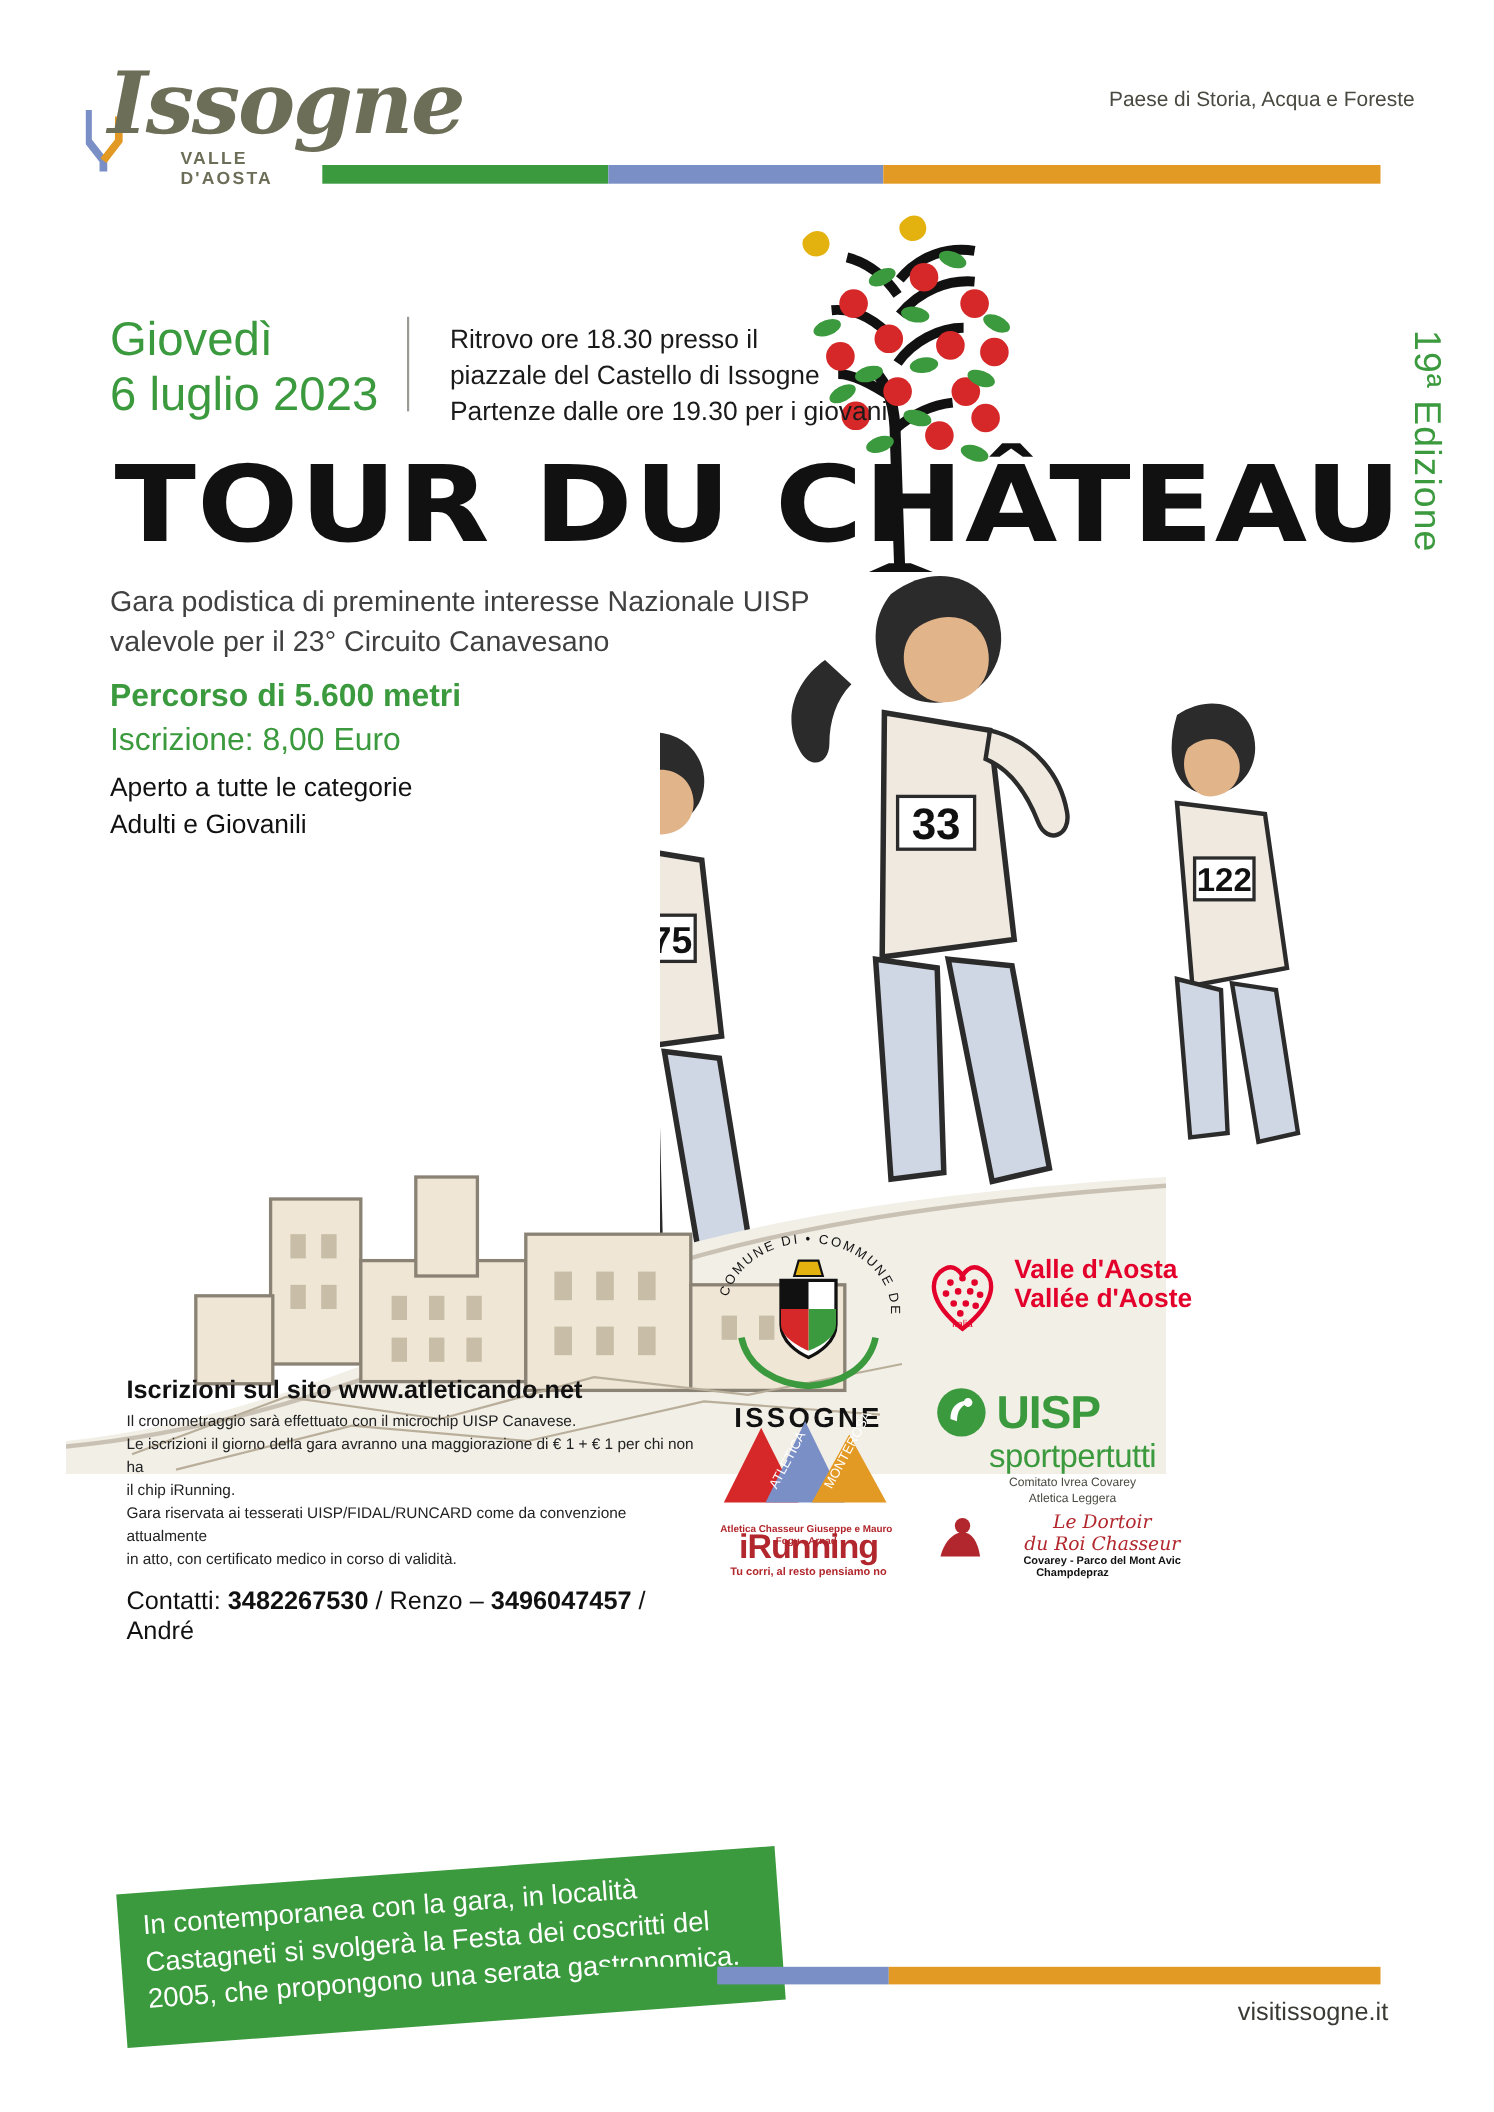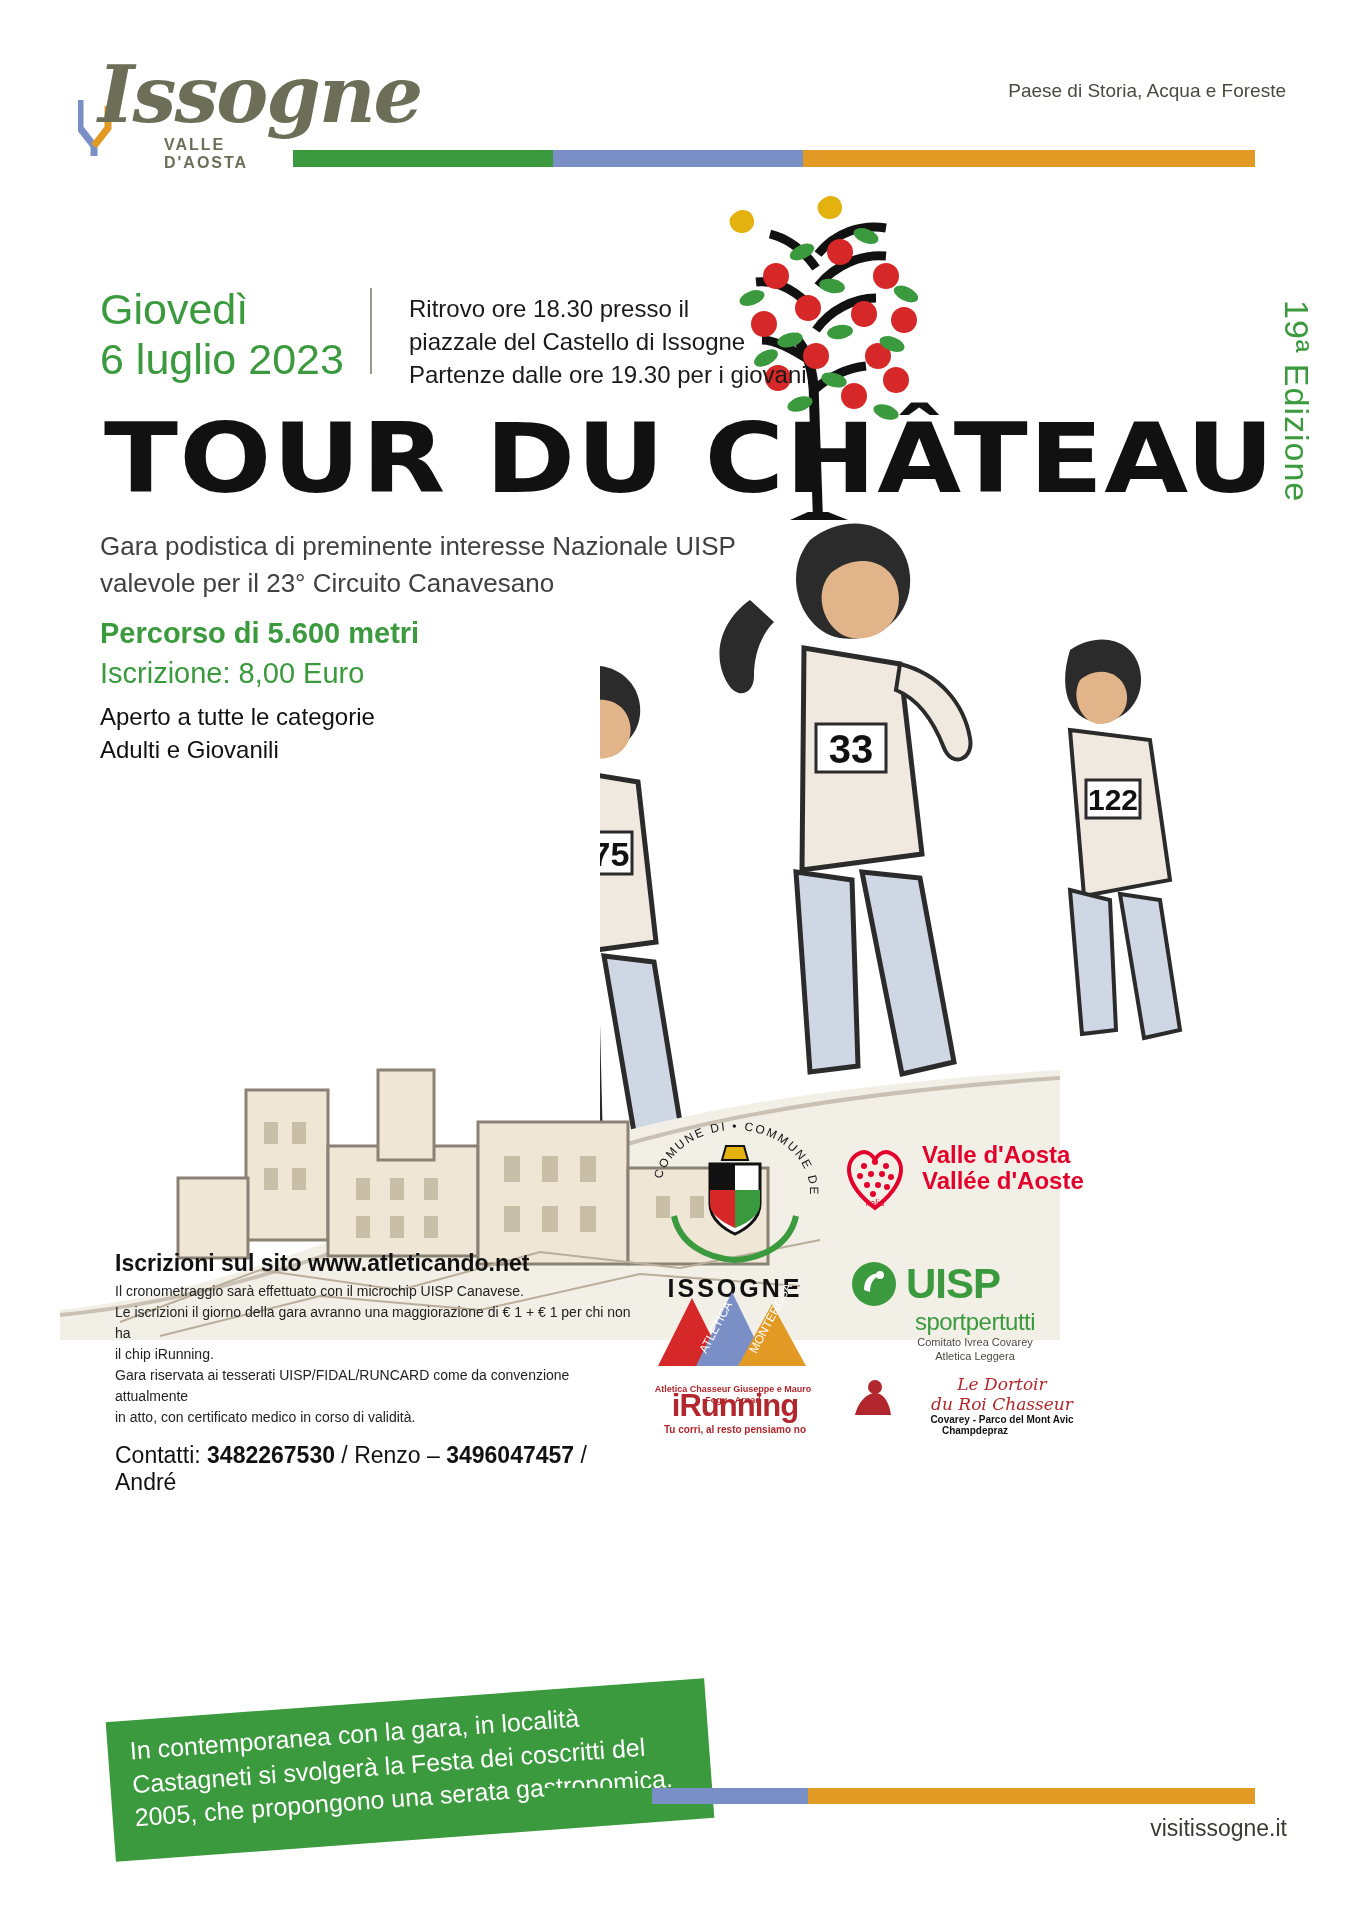--- a/index.html
+++ b/index.html
@@ -166,21 +166,21 @@
     font-size: 24px; font-weight: bold; color: #e3002b; line-height: 1.1;
     font-family: "Liberation Sans", sans-serif;
   }
   .vda-heart { position: absolute; left: 0; top: 2px; width: 70px; height: 68px; }
 
   .monterosa { left: 28px; top: 150px; width: 170px; }
   .mr-cap { font-size: 9px; color: #b2272d; font-weight: bold; line-height: 1.2; }
 
   .uisp { left: 230px; top: 140px; width: 250px; text-align: center; }
   .uisp-word { font-size: 42px; font-weight: bold; color: #3c9a3e; letter-spacing: -1px; }
-  .uisp-sub { font-size: 24px; color: #3c9a3e; letter-spacing: -0.5px; }
+  .uisp-sub { font-size: 30px; color: #3c9a3e; letter-spacing: -0.5px; }
   .uisp-small { font-size: 11px; color: #4a4a42; line-height: 1.25; }
 
   .irunning { left: 20px; top: 268px; width: 190px; }
   .ir-word { font-size: 31px; font-weight: bold; color: #b2272d; letter-spacing: -1px; }
   .ir-sub { font-size: 10px; color: #b2272d; font-weight: bold; }
 
   .dortoir { left: 225px; top: 255px; width: 260px; }
   .do-name { font-size: 17px; color: #b2272d; font-family: "DejaVu Serif", serif; font-style: italic; line-height: 1.15;}
   .do-sub { font-size: 10px; color: #111; font-weight: bold; }
 
@@ -208,21 +208,21 @@
     line-height: 1.34;
   }
   .footer-bar {
     position: absolute;
     left: 545px; top: 1788px;
     width: 710px; height: 16px;
   }
   .footer-bar span { display: block; height: 100%; float: left; }
   .site {
     position: absolute;
-    right: 71px; top: 1815px;
+    right: 96px; top: 1815px;
     font-size: 23px;
     color: #3a3a34;
   }
 </style>
 </head>
 <body>
 
 <div id="poster">
 
   <div class="logo-block">

